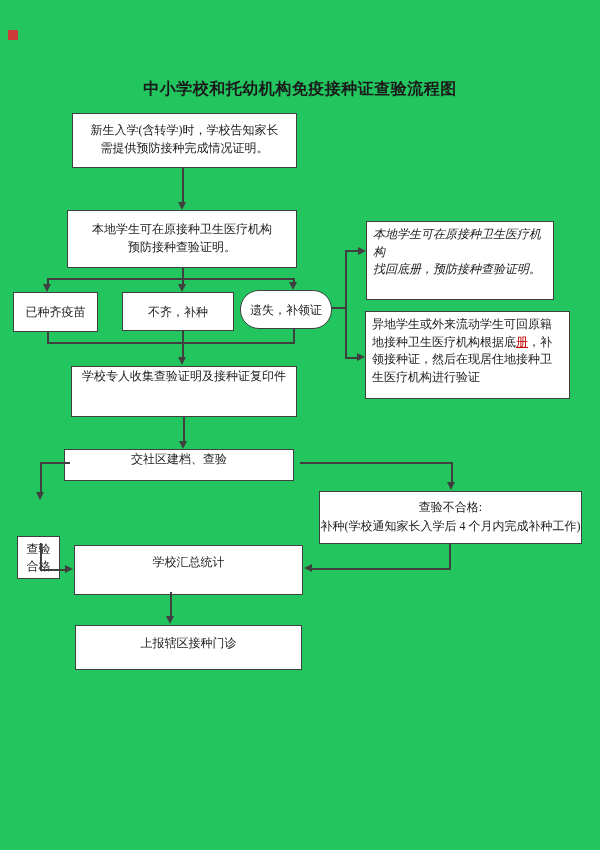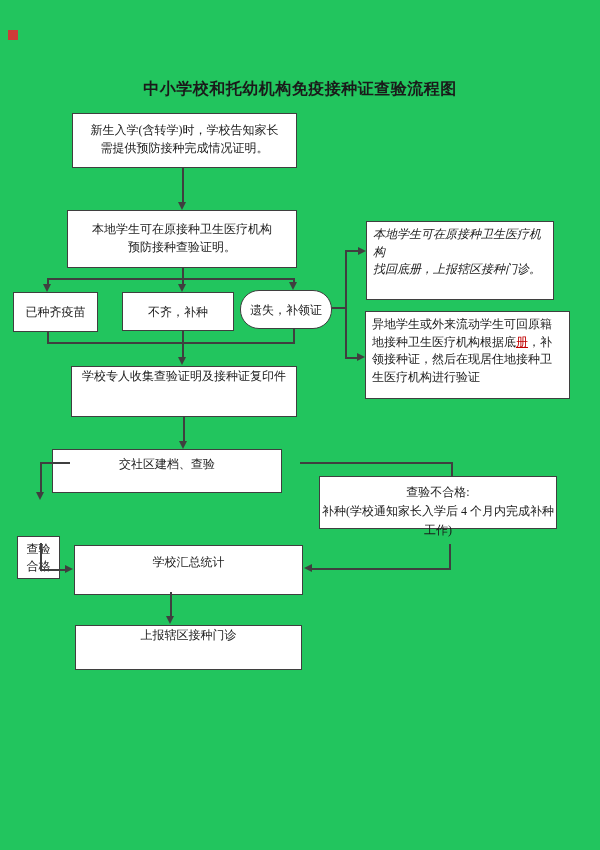--- a/index.html
+++ b/index.html
@@ -115,21 +115,21 @@
   <div class="hline" style="left:332px; top:307px; width:14px;"></div>
   <div class="vline" style="left:345px; top:250px; height:108px;"></div>
   <div class="hline" style="left:345px; top:250px; width:14px;"></div>
   <div class="arr arr-right" style="left:358px; top:247px;"></div>
   <div class="hline" style="left:345px; top:357px; width:13px;"></div>
   <div class="arr arr-right" style="left:357px; top:353px;"></div>
 
   <div class="box" style="left:366px; top:221px; width:188px; height:79px;font-style:italic;">
     <div class="para">
       <span class="ln">本地学生可在原接种卫生医疗机构</span>
-      <span class="ln">找回底册，上报辖区接种门诊。</span>
+      <span class="ln">找回底册，预防接种查验证明。</span>
     </div>
   </div>
 
   <div class="box" style="left:365px; top:311px; width:205px; height:88px;">
     <div class="para">
       <span>异地学生或外来流动学生可回原籍地接种卫生医疗机构根据底</span><span class="hl">册</span><span>，补领接种证，然后在现居住地接种卫生医疗机构进行验证</span>
     </div>
   </div>
 
   <div class="vline" style="left:47px; top:332px; height:12px;"></div>
@@ -138,54 +138,54 @@
   <div class="vline" style="left:182px; top:331px; height:27px;"></div>
   <div class="arr arr-down" style="left:178px; top:357px;"></div>
 
   <div class="box" style="left:71px; top:366px; width:226px; height:51px; ">
     <span class="ln">学校专人收集查验证明及接种证复印件</span>
   </div>
 
   <div class="vline" style="left:183px; top:417px; height:25px;"></div>
   <div class="arr arr-down" style="left:179px; top:441px;"></div>
 
-  <div class="box" style="left:52px; top:449px; width:230px; height:44px; padding-top:5px;">
+  <div class="box" style="left:64px; top:449px; width:230px; height:32px; ">
     <span class="ln">交社区建档、查验</span>
   </div>
 
   <div class="hline" style="left:40px; top:462px; width:30px;"></div>
   <div class="vline" style="left:40px; top:462px; height:31px;"></div>
   <div class="arr arr-down" style="left:36px; top:492px;"></div>
 
   <div class="box" style="left:17px; top:500px; width:43px; height:43px; padding-top:4px; line-height:17px;margin-top:36px;">
     <span class="ln">查验</span>
     <span class="ln">合格</span>
   </div>
 
   <div class="vline" style="left:40px; top:543px; height:27px;"></div>
   <div class="hline" style="left:40px; top:569px; width:26px;"></div>
   <div class="arr arr-right" style="left:65px; top:565px;"></div>
 
   <div class="hline" style="left:300px; top:462px; width:153px;"></div>
   <div class="vline" style="left:451px; top:462px; height:21px;"></div>
   <div class="arr arr-down" style="left:447px; top:482px;"></div>
 
-  <div class="box" style="left:319px; top:476px; width:238px; height:53px; padding-top:6px; line-height:19px;">
+  <div class="box" style="left:319px; top:491px; width:263px; height:53px; padding-top:6px; line-height:19px;">
     <span class="ln">查验不合格:</span>
     <span class="ln">补种(学校通知家长入学后 4 个月内完成补种工作)</span>
   </div>
 
   <div class="vline" style="left:449px; top:544px; height:26px;"></div>
   <div class="hline" style="left:312px; top:568px; width:139px;"></div>
   <div class="arr arr-left" style="left:304px; top:564px;"></div>
 
   <div class="box" style="left:74px; top:545px; width:229px; height:50px; padding-top:7px;">
     <span class="ln">学校汇总统计</span>
   </div>
 
   <div class="vline" style="left:170px; top:592px; height:25px;"></div>
   <div class="arr arr-down" style="left:166px; top:616px;"></div>
 
-  <div class="box" style="left:75px; top:625px; width:227px; height:45px; ">
+  <div class="box" style="left:75px; top:625px; width:227px; height:45px; padding-top:8px;">
     <span class="ln">上报辖区接种门诊</span>
   </div>
 
 </div>
 
 </body></html>

